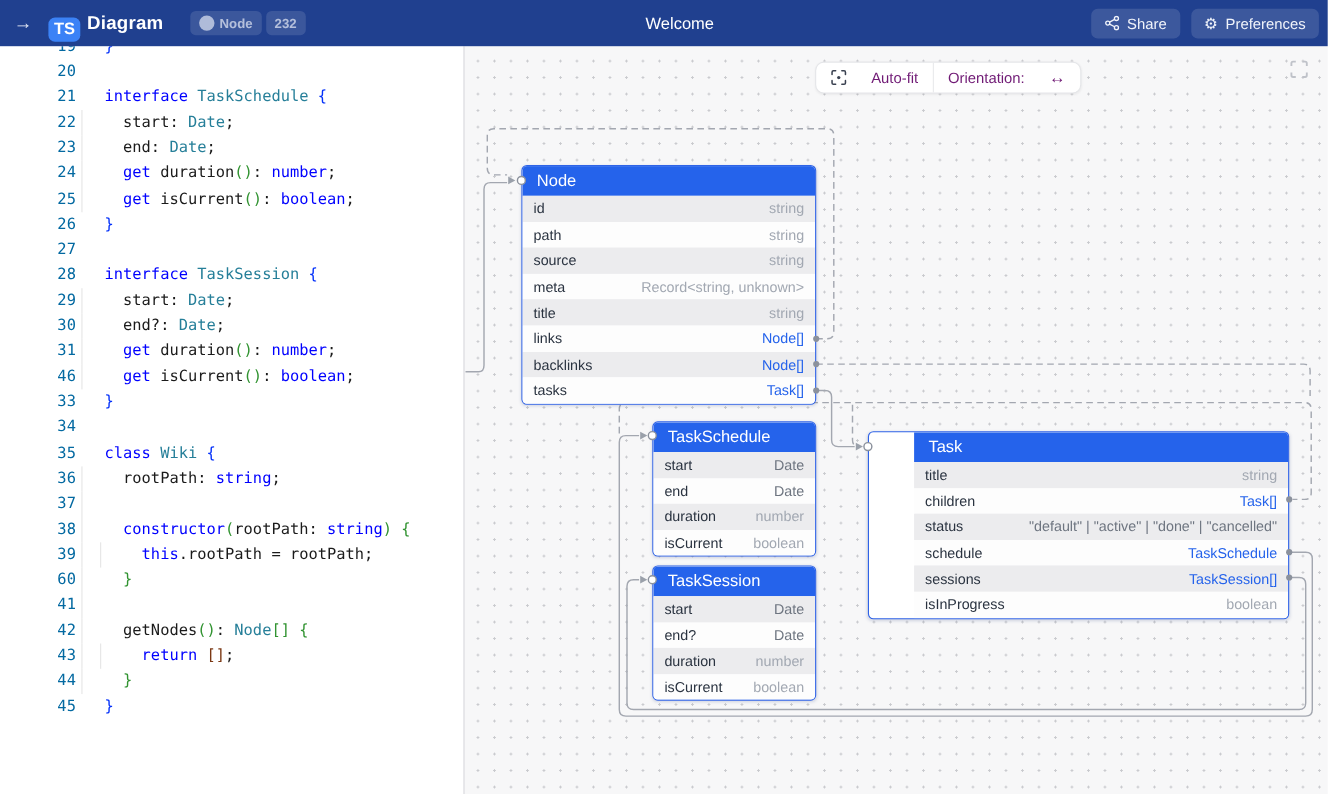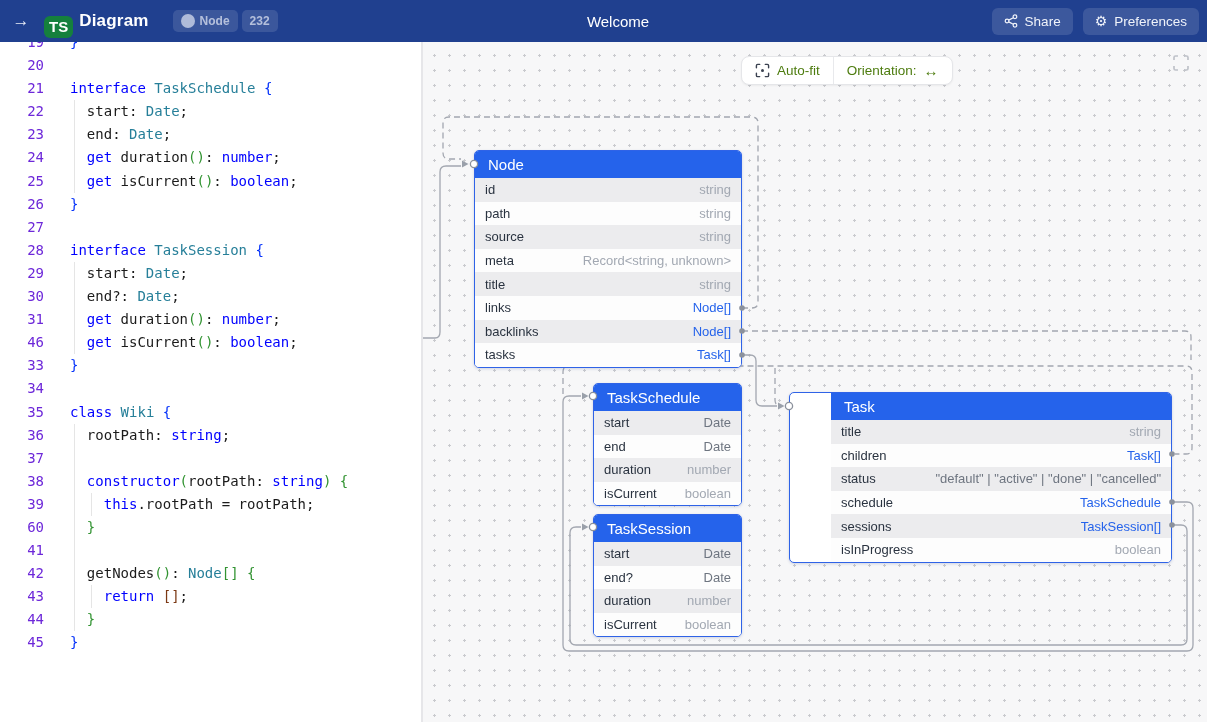--- a/index.html
+++ b/index.html
@@ -3,36 +3,36 @@
 <meta charset="utf-8">
 <style>
   * { margin:0; padding:0; box-sizing:border-box; }
   html,body { width:1207px; height:722px; overflow:hidden; font-family:"Liberation Sans",sans-serif; background:#fff; }
 
   
   .topbar { position:absolute; left:0; top:0; width:1207px; height:42px; background:#20408f; display:flex; align-items:center; padding:0 8px; z-index:50; }
   .tb-left { display:flex; align-items:center; gap:10px; }
   .menu-arrow { color:#e8ecf7; font-size:17px; width:26px; text-align:center; cursor:pointer; }
   .logo { display:flex; align-items:center; gap:6px; }
-  .logo-badge { background:#15803d; color:#fff; font-weight:bold; font-size:15px; padding:2px 5px; border-radius:6px; line-height:18px;margin-top:12px; }
+  .logo-badge { background:#3b82f6; color:#fff; font-weight:bold; font-size:15px; padding:2px 5px; border-radius:6px; line-height:18px;margin-top:12px; }
   .logo-text { color:#fff; font-weight:bold; font-size:17px; letter-spacing:.2px; }
   .star-widget { display:flex; align-items:center; gap:4px; margin-left:14px; opacity:.75; }
   .star-btn, .star-count { background:rgba(255,255,255,.16); color:#e6eaf5; font-size:12px; font-weight:bold; height:22px; display:flex; align-items:center; padding:0 8px; border-radius:5px; gap:5px; }
   .gh-mark { width:14px; height:14px; border-radius:50%; background:#dfe5f2; display:inline-block; }
   .tb-title { position:absolute; left:0; right:0; text-align:center; color:#fff; font-size:15px; font-weight:500; pointer-events:none;padding-left:29px; }
   .tb-right { margin-left:auto; display:flex; gap:10px; }
   .tb-btn { background:rgba(255,255,255,.13); border:none; color:#f0f3fa; font-size:13.5px; height:27px; padding:0 12px; border-radius:6px; display:flex; align-items:center; gap:7px; cursor:pointer; font-family:inherit; }
   .tb-btn svg { display:block; }
   .gear-glyph { font-size:14px; line-height:1; }
 
   
   .editor { position:absolute; left:0; top:42px; width:423px; height:680px; background:#fff; overflow:hidden; border-right:2px solid #e6e6e9; }
   .code-lines { margin-top:-11px; font-family:"DejaVu Sans Mono","Liberation Mono",monospace; font-size:14px; }
   .cline { height:23.1px; line-height:23.1px; white-space:pre; position:relative; }
-  .lnum { display:inline-block; width:44px; text-align:right; color:#6d28d9; user-select:none; }
+  .lnum { display:inline-block; width:44px; text-align:right; color:#0369a1; user-select:none;margin-left:25px; }
   .lcode { margin-left:26px; }
   .guide { position:absolute; top:0; width:1px; height:23.1px; background:#e5e5e5; }
   .tk-kw { color:#0000ff; } .tk-ty { color:#267f99; } .tk-pl { color:#1b1b1b; }
   .tk-b1 { color:#0431fa; } .tk-b2 { color:#319331; } .tk-b3 { color:#7b3814; }
 
   
   .canvas { position:absolute; left:423px; top:42px; width:784px; height:680px; background-color:#f7f7f8;
     background-image:radial-gradient(#c9cace 1.1px, transparent 1.2px); background-size:15px 15px; background-position:4px 6px; }
   .edges-svg, .ports-svg { position:absolute; left:0; top:0; width:784px; height:680px; pointer-events:none; }
   .edges-svg { z-index:1; } .ports-svg { z-index:3; }
@@ -42,21 +42,21 @@
   .dbox { position:absolute; z-index:2; background:#fff; border:1px solid #2f63e7; border-radius:5px; box-shadow:0 1px 3px rgba(30,50,120,.18); overflow:hidden; }
   .dbox-header { background:#2563eb; color:#fff; font-size:15px; font-weight:500; height:27px; line-height:27px; padding-left:13px; cursor:grab; }
   .drow { height:23.6px; display:flex; align-items:center; justify-content:space-between; padding:0 10px; font-size:13px; }
   .drow:nth-child(even) { background:#ececee; }
   .drow:nth-child(odd) { background:#fdfdfd; }
   .r-name { color:#2a3340; }
   .t-muted { color:#a2a8b2; } .t-strong { color:#6e7580; } .t-link { color:#2563eb; }
 
   
   .fl-toolbar { position:absolute; left:318px; top:14px; z-index:10; display:flex; align-items:center; height:29px; background:#fff; border:1px solid #e5e6e9; border-radius:8px; box-shadow:0 1px 2px rgba(0,0,0,.05); }
-  .fl-btn { display:flex; align-items:center; gap:7px; padding:0 13px; height:100%; font-size:13.5px; color:#4d7c0f; background:none; border:none; cursor:pointer; font-family:inherit;justify-content:flex-end; }
+  .fl-btn { display:flex; align-items:center; gap:22px; padding:0 13px; height:100%; font-size:13.5px; color:#701a75; background:none; border:none; cursor:pointer; font-family:inherit;justify-content:flex-end; }
   .fl-sep { width:1px; height:100%; background:#e8e9ec; }
   .orient-sym { font-size:15px; }
 
   .fs-btn { position:absolute; right:16px; top:12px; z-index:10; width:20px; height:20px; background:none; border:none; cursor:pointer; padding:0; }
 </style>
 </head>
 <body>
 
 <div class="topbar">
   <div class="tb-left">

